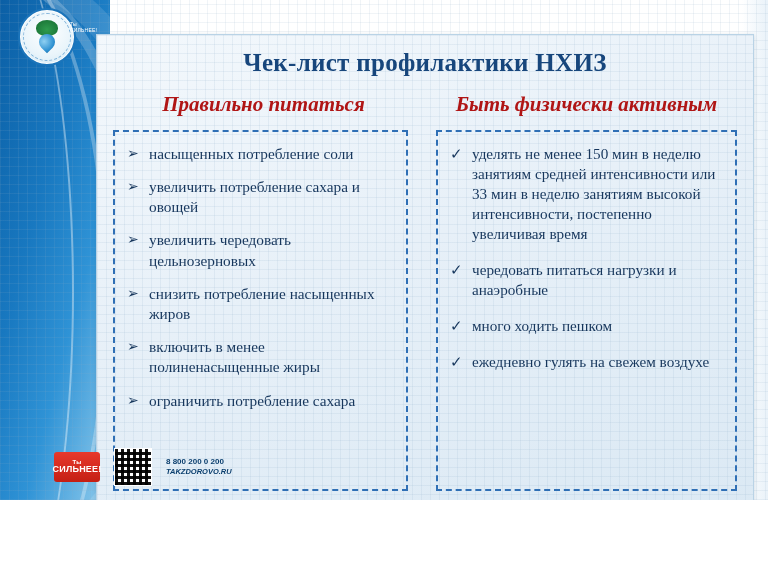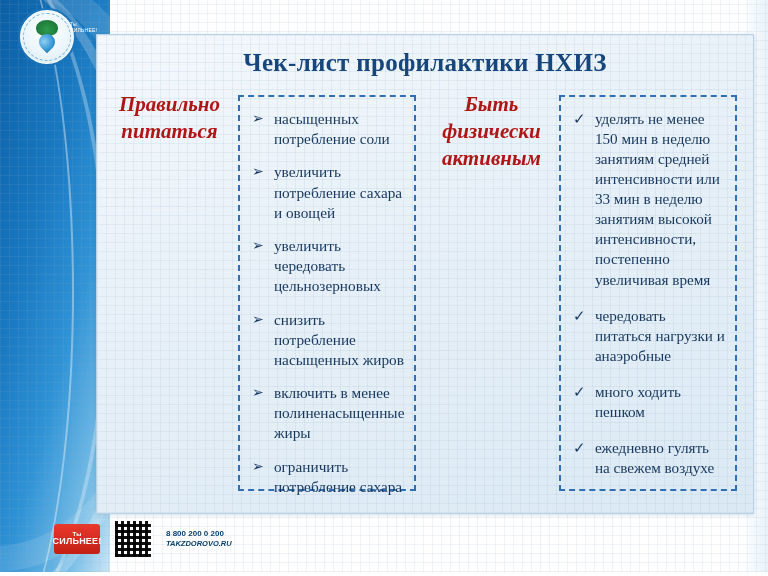--- a/index.html
+++ b/index.html
@@ -9,21 +9,21 @@
   body {
     width: 768px;
     height: 576px;
     overflow: hidden;
     font-family: "Liberation Serif", serif;
     background: #ffffff;
   }
   .slide {
     position: relative;
     width: 768px;
-    height: 572px;
+    height: 500px;
     background:
       linear-gradient(to right, #ffffff 0%, #ffffff 100%);
     overflow: hidden;
   }
 
   
   .bg-left {
     position: absolute;
     left: 0; top: 0;
     width: 110px; height: 576px;
@@ -136,21 +136,21 @@
 
   .columns {
     position: absolute;
     left: 10px; right: 10px; top: 56px; bottom: 14px;
     display: flex;
     gap: 10px;
   }
   .col {
     flex: 1 1 50%;
     display: flex;
-    flex-direction: row;
+    flex-direction: column;
     min-width: 0;
   }
   .col-head {
     text-align: center;
     font-size: 21px;
     font-weight: bold;
     font-style: italic;
     color: #b01515;
     line-height: 1.28;
     padding: 0 12px 8px 12px;

